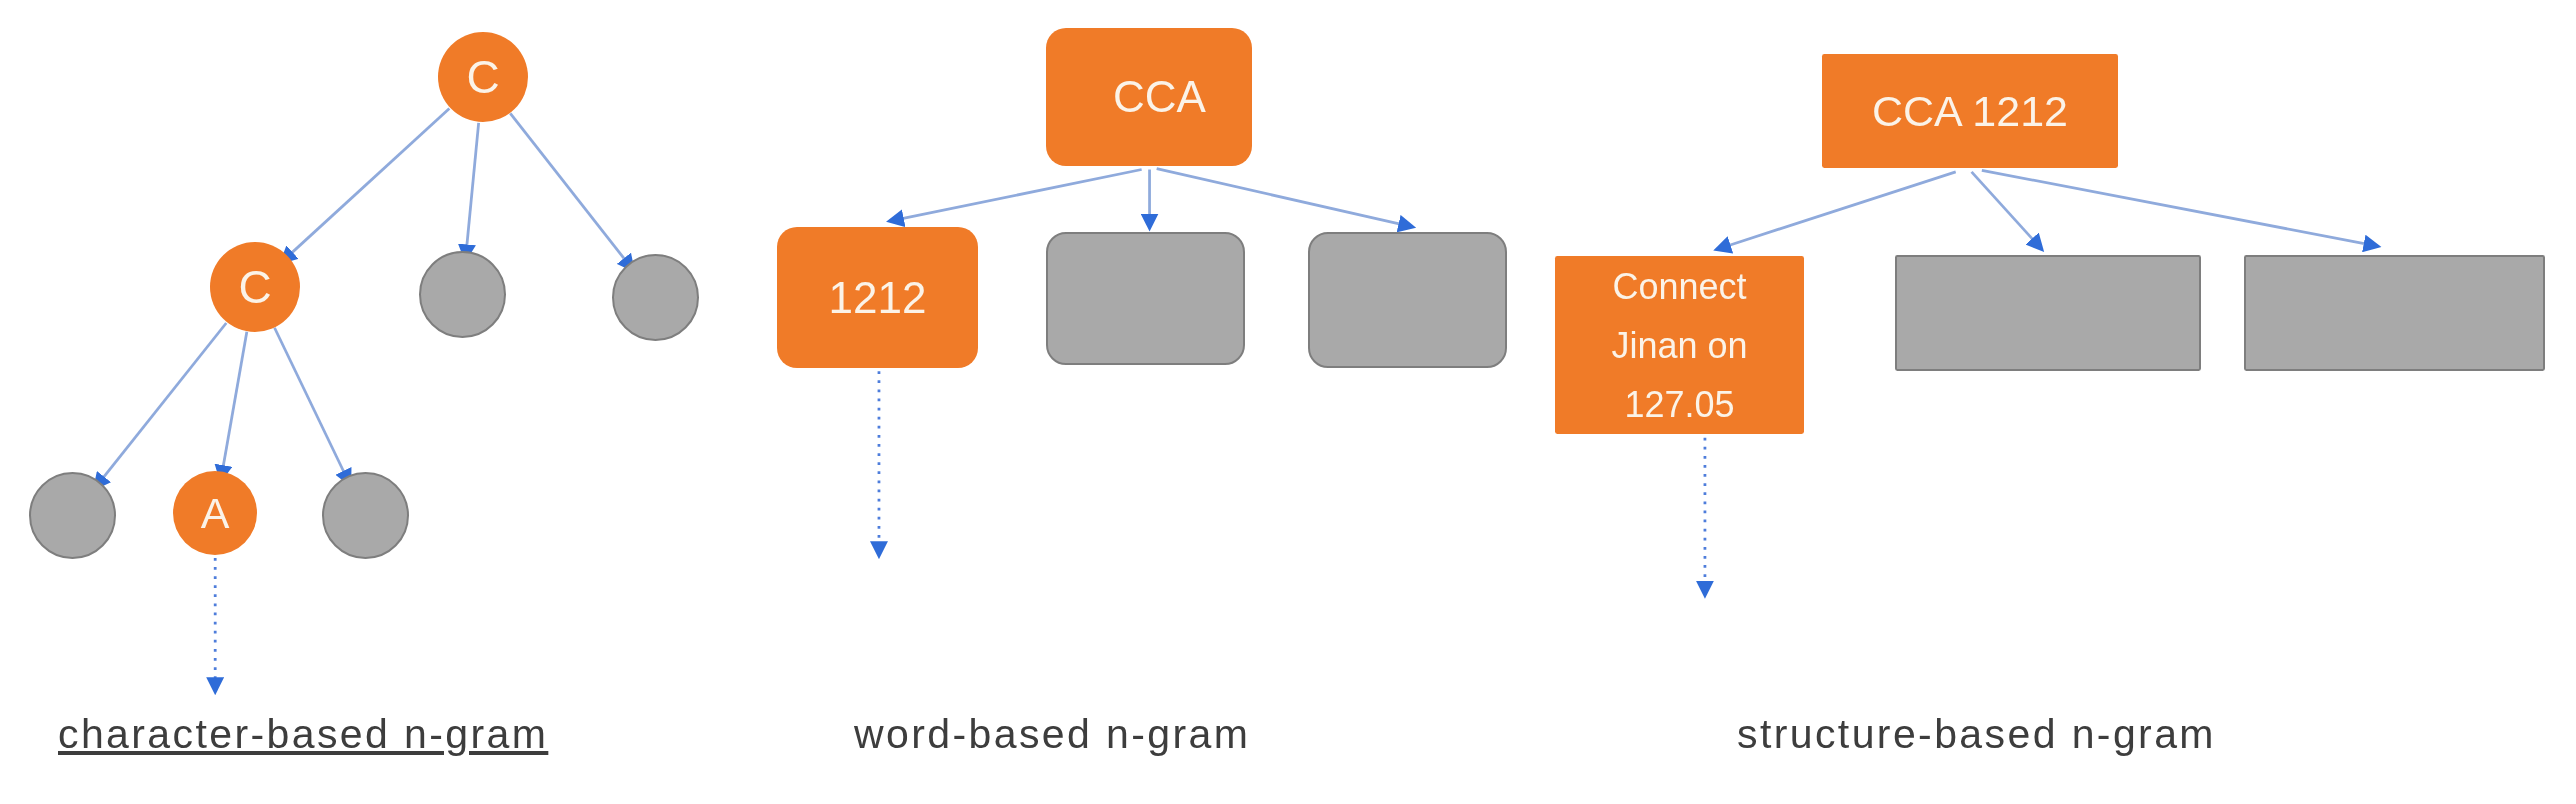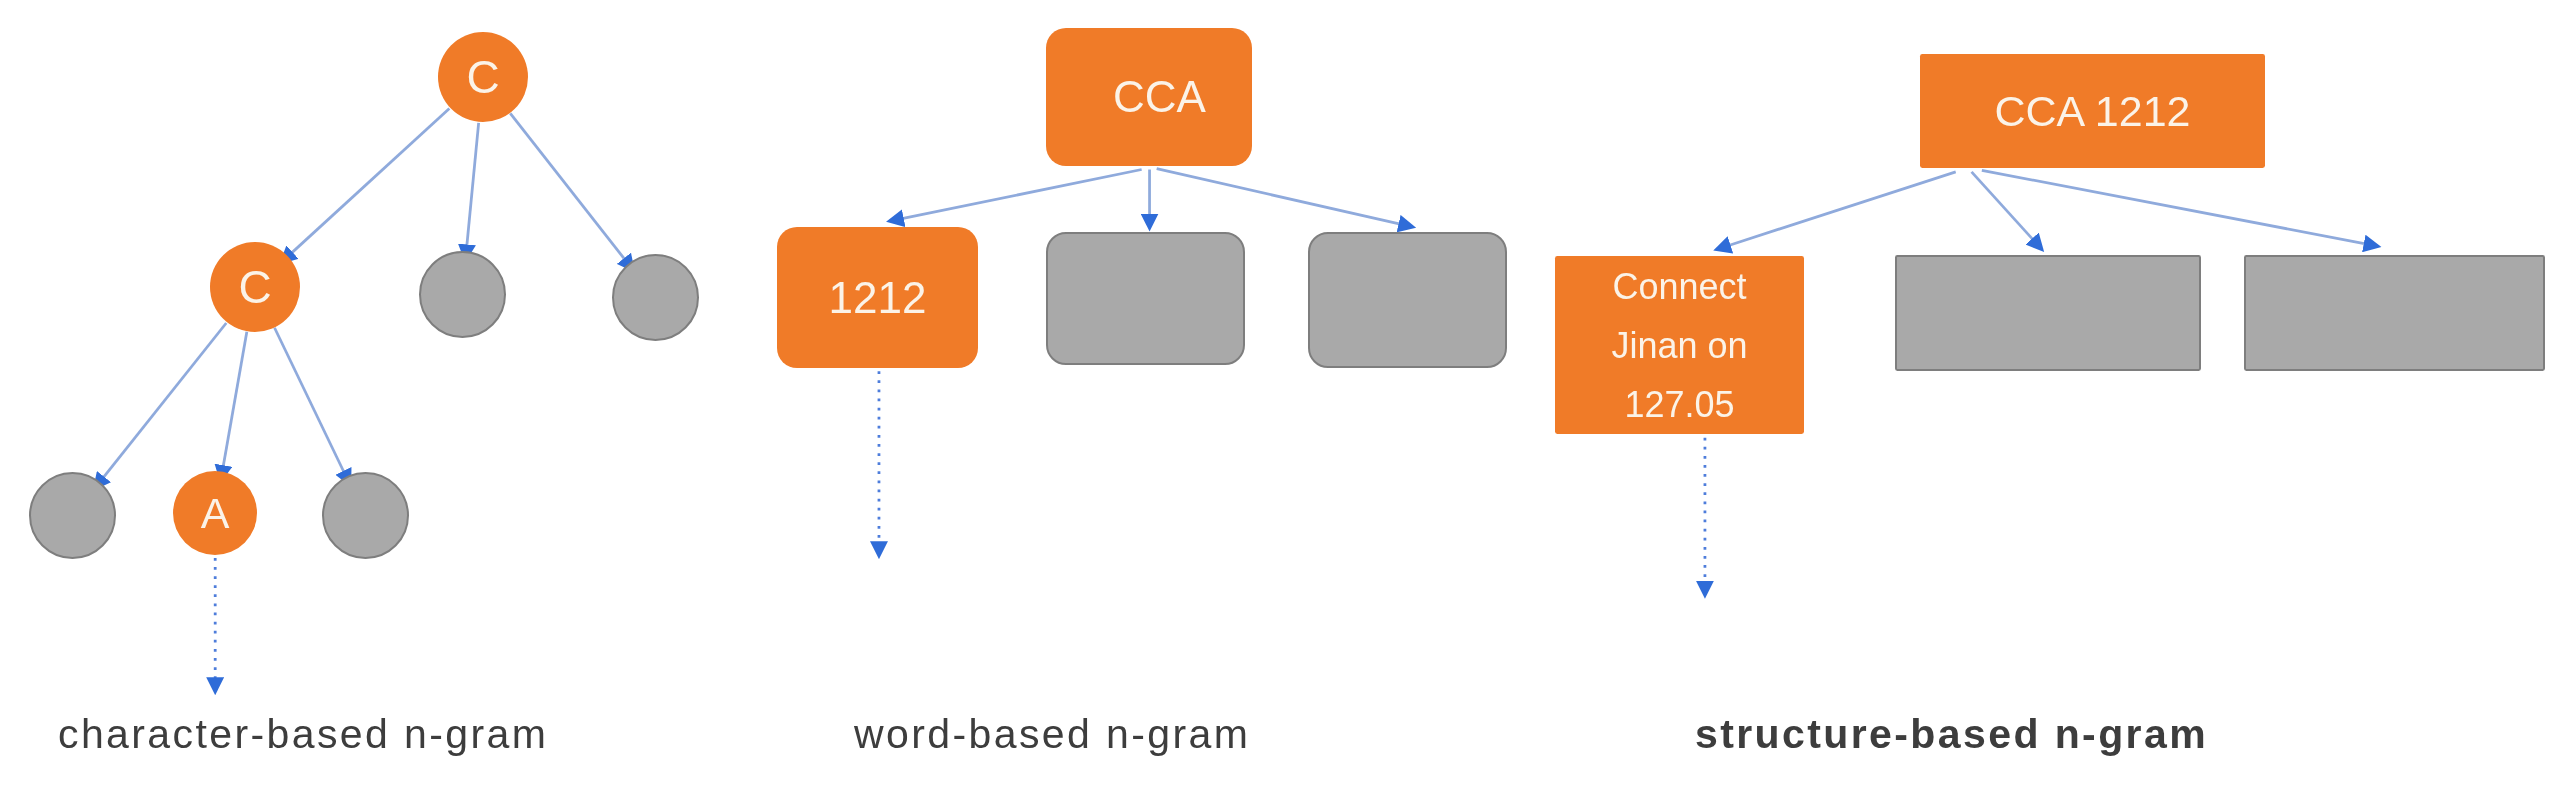--- a/index.html
+++ b/index.html
@@ -62,37 +62,37 @@
   .n-char-l3a   { left: 173px; top: 471px; width: 84px; height: 84px; font-size: 43px; }
   .n-char-l3g2  { left: 322px; top: 472px; width: 87px; height: 87px; }
 
   
   .n-word-root  { left: 1046px; top: 28px;  width: 206px; height: 138px; font-size: 44px; padding-left: 21px; }
   .n-word-1212  { left: 777px;  top: 227px; width: 201px; height: 141px; font-size: 44px; }
   .n-word-g1    { left: 1046px; top: 232px; width: 199px; height: 133px; }
   .n-word-g2    { left: 1308px; top: 232px; width: 199px; height: 136px; }
 
   
-  .n-struct-root    { left: 1920px; top: 54px;  width: 345px; height: 114px; font-size: 43px; }
+  .n-struct-root    { left: 1822px; top: 54px;  width: 296px; height: 114px; font-size: 43px; }
   .n-struct-connect { left: 1555px; top: 256px; width: 249px; height: 178px;
                       font-size: 36px; line-height: 59px; white-space: pre-line; }
   .n-struct-g1      { left: 1895px; top: 255px; width: 306px; height: 116px; }
   .n-struct-g2      { left: 2244px; top: 255px; width: 301px; height: 116px; }
 
   .caption {
     position: absolute;
     top: 711px;
     color: var(--caption-text, #3D3D3D);
     font-size: 41px;
     letter-spacing: 2.4px;
     white-space: nowrap;
   }
-  .caption-character { left: 58px; }
+  .caption-character { left: 58px; text-decoration: underline; }
   .caption-word      { left: 854px; text-align: right; }
-  .caption-structure { left: 1695px; font-weight: bold; }
+  .caption-structure { left: 1737px; }
 </style>
 </head>
 <body>
 
 <div class="canvas">
 
   <svg class="edges" viewBox="0 0 3256 1017" xmlns="http://www.w3.org/2000/svg">
     <defs>
       <marker id="ah" viewBox="0 0 10 10" refX="1" refY="5" markerWidth="6.5" markerHeight="6.5" orient="auto">
         <path class="ah-fill" d="M 0 0 L 10 5 L 0 10 z"></path>

